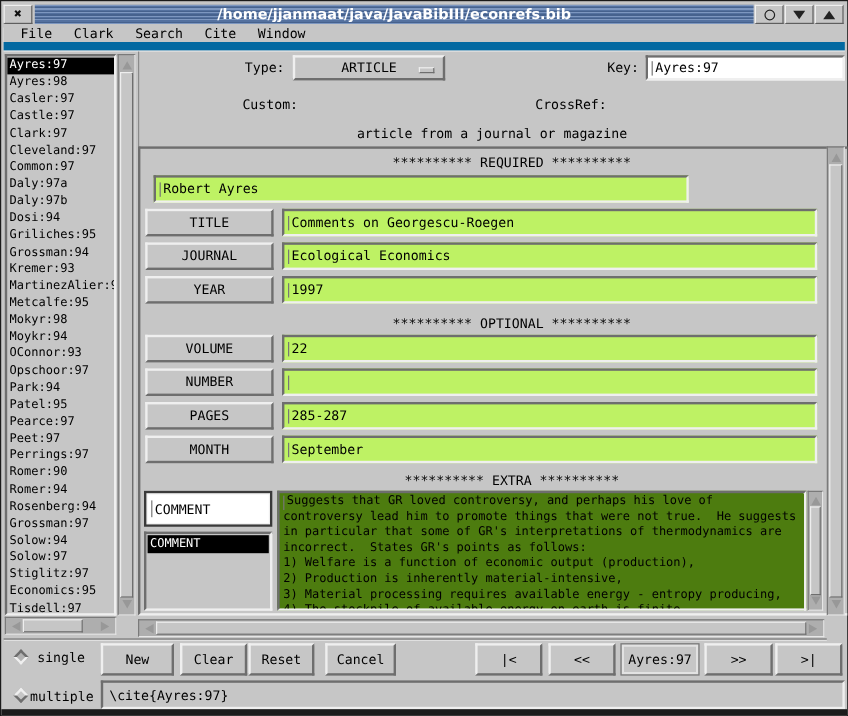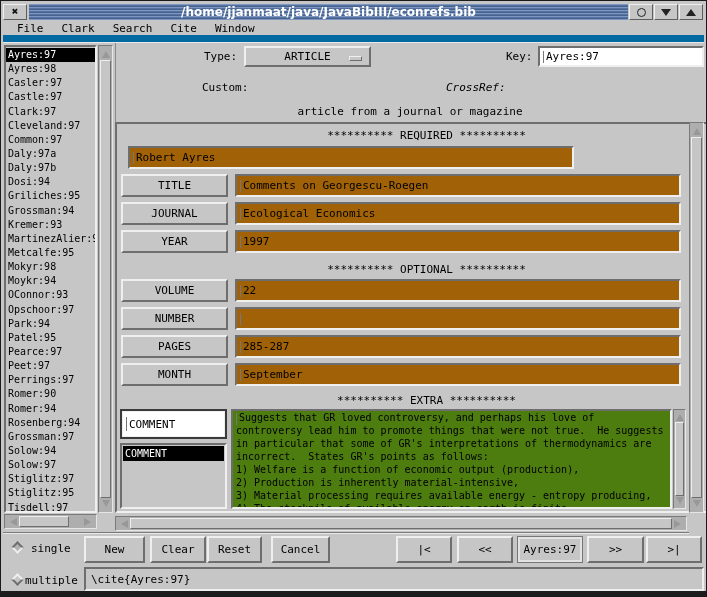--- a/index.html
+++ b/index.html
@@ -72,21 +72,21 @@
 
   
   .form-frame { position:absolute; left:112px; top:79px; width:633px; height:391px;
     border:2px solid; border-color:#6e6e6e #efefef #efefef #6e6e6e; background:#c6c6c6; }
   .sec-header { position:absolute; left:0; right:10px; text-align:center; font-size:11px; }
   .rows { position:absolute; left:0; right:0; }
   .frow { display:flex; height:23px; margin-bottom:5px; padding-left:4px; }
   .flabel { width:107px; height:23px; display:flex; align-items:center; justify-content:center;
     font-size:11px; flex:none; }
   .ffield { width:446px; height:23px; margin-left:7px; display:flex; align-items:center;
-    padding-left:3px; flex:none; background:#a16207;
+    padding-left:3px; flex:none; background:#bef264;
     border:2px solid; border-color:#6e6e6e #efefef #efefef #6e6e6e; }
   .caret { display:inline-block; width:1px; height:12px; background:#777; margin-right:2px; flex:none; }
 
   
   .name-input { position:absolute; left:3px; top:285px; width:107px; height:30px;
     background:#fff; border:2px solid #3a3a3a; box-shadow:0 0 0 1px #efefef inset;
     display:flex; align-items:center; padding-left:4px; }
   .name-list { position:absolute; left:3px; top:319px; width:107px; height:66px;
     background:#c6c6c6; padding:1px; }
   .name-list .list-item { font-size:10px; height:15px; line-height:15px; }
@@ -171,21 +171,21 @@
         <div class="list-item">Pearce:97</div>
         <div class="list-item">Peet:97</div>
         <div class="list-item">Perrings:97</div>
         <div class="list-item">Romer:90</div>
         <div class="list-item">Romer:94</div>
         <div class="list-item">Rosenberg:94</div>
         <div class="list-item">Grossman:97</div>
         <div class="list-item">Solow:94</div>
         <div class="list-item">Solow:97</div>
         <div class="list-item">Stiglitz:97</div>
-        <div class="list-item">Stiglitz:95</div>
+        <div class="list-item">Economics:95</div>
         <div class="list-item">Tisdell:97</div>
       </div>
 
     <div class="sb" style="left:95px; top:2px; width:15px; height:468px;">
       <div class="arr" style="top:0; left:0;">
           <span class="tri-up"></span>
         </div>
       <div class="thumb" style="left:1px; right:1px; top:14px; bottom:14px;"></div>
       <div class="arr" style="bottom:0; left:0;">
           <span class="tri-dn"></span>
@@ -207,21 +207,21 @@
       <div class="option-menu raised">
         <span>ARTICLE</span>
         <span class="om-dash"></span>
       </div>
       <span class="hp-label" style="left:390px; top:7px;">Key:</span>
       <div class="key-field tfield">
         <span class="caret"></span>
         <span>Ayres:97</span>
       </div>
       <span class="hp-label" style="left:86px; top:38px;">Custom:</span>
-      <span class="hp-label" style="left:330px; top:38px;font-style:italic;">CrossRef:</span>
+      <span class="hp-label" style="left:330px; top:38px;">CrossRef:</span>
       <div class="desc">article from a journal or magazine</div>
     </div>
 
     <div class="form-frame">
       <div class="sec-header" style="top:5px;">********** REQUIRED **********</div>
       <div class="rows" style="top:22px;">
           <div class="frow">
             <div class="ffield">
               <span class="caret"></span>
               <span>Robert Ayres</span>

